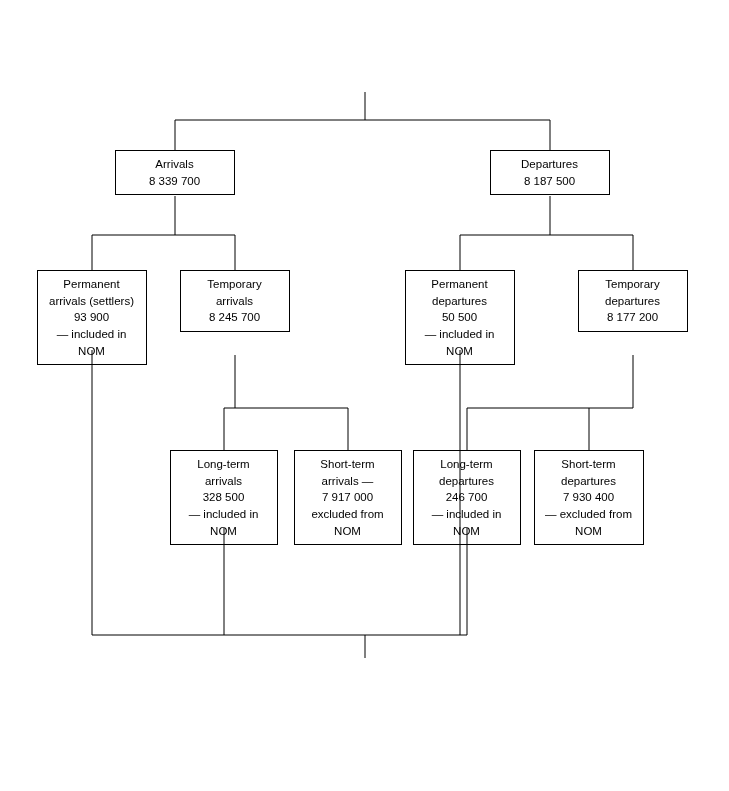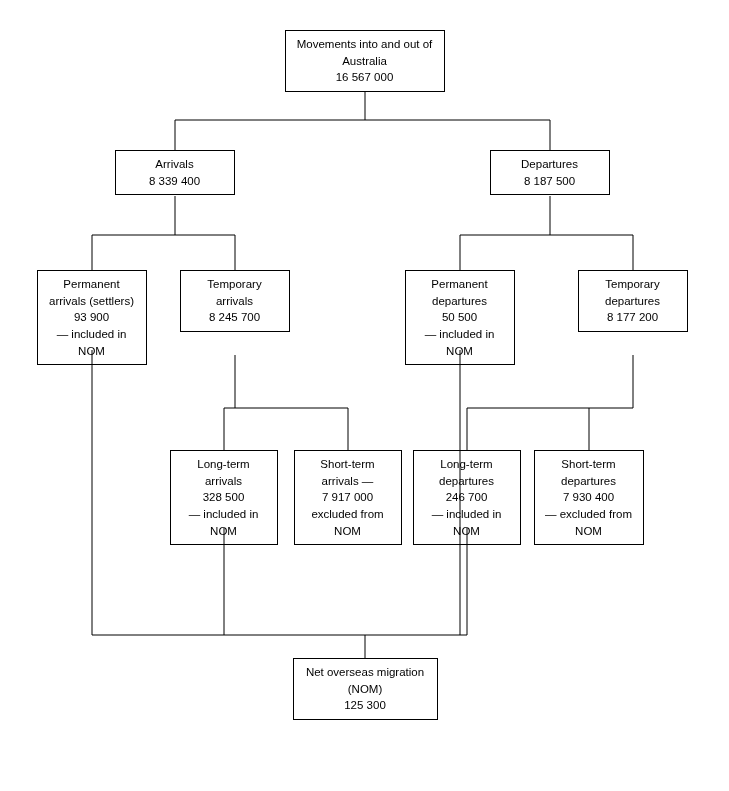--- a/index.html
+++ b/index.html
@@ -54,28 +54,24 @@
     }
   </style>
 </head>
 <body>
 
 <div class="main-container">
   <div class="diagram-wrap" style="height: 760px;">
 
     <div class="boxes-layer" style="height: 760px;">
 
-      <div class="abs-box" style="left:270px; top:10px; width:160px;">
-        <span>Movements into and out of<br>Australia</span><br>
-        <span>16 567 000</span>
-      </div>
 
       <div class="abs-box" style="left:100px; top:130px; width:120px;">
         <span>Arrivals</span><br>
-        <span>8 339 400</span>
+        <span>8 339 700</span>
       </div>
 
       <div class="abs-box" style="left:475px; top:130px; width:120px;">
         <span>Departures</span><br>
         <span>8 187 500</span>
       </div>
 
       <div class="abs-box" style="left:22px; top:250px; width:110px;">
         <span>Permanent<br>arrivals (settlers)<br>93 900<br>— included in<br>NOM</span>
       </div>
@@ -103,23 +99,20 @@
       </div>
 
       <div class="abs-box" style="left:398px; top:430px; width:108px;">
         <span>Long-term<br>departures<br>246 700<br>— included in<br>NOM</span>
       </div>
 
       <div class="abs-box" style="left:519px; top:430px; width:110px;">
         <span>Short-term<br>departures<br>7 930 400<br>— excluded from<br>NOM</span>
       </div>
 
-      <div class="abs-box" style="left:278px; top:638px; width:145px;">
-        <span>Net overseas migration<br>(NOM)<br>125 300</span>
-      </div>
 
       <svg class="lines" xmlns="http://www.w3.org/2000/svg" style="overflow:visible;">
 
         <line x1="350" y1="72" x2="350" y2="100" stroke="#000" stroke-width="1"></line>
 
         <line x1="160" y1="100" x2="535" y2="100" stroke="#000" stroke-width="1"></line>
 
         <line x1="160" y1="100" x2="160" y2="130" stroke="#000" stroke-width="1"></line>
 
         <line x1="535" y1="100" x2="535" y2="130" stroke="#000" stroke-width="1"></line>

